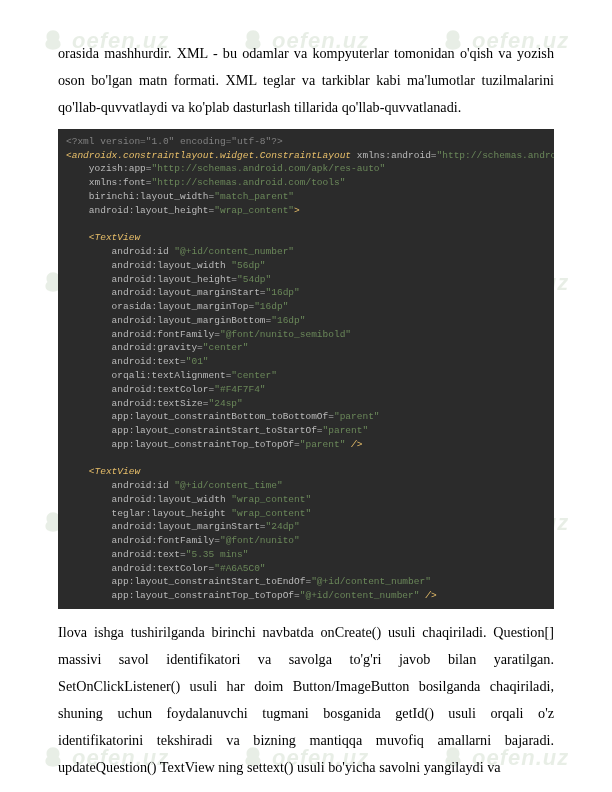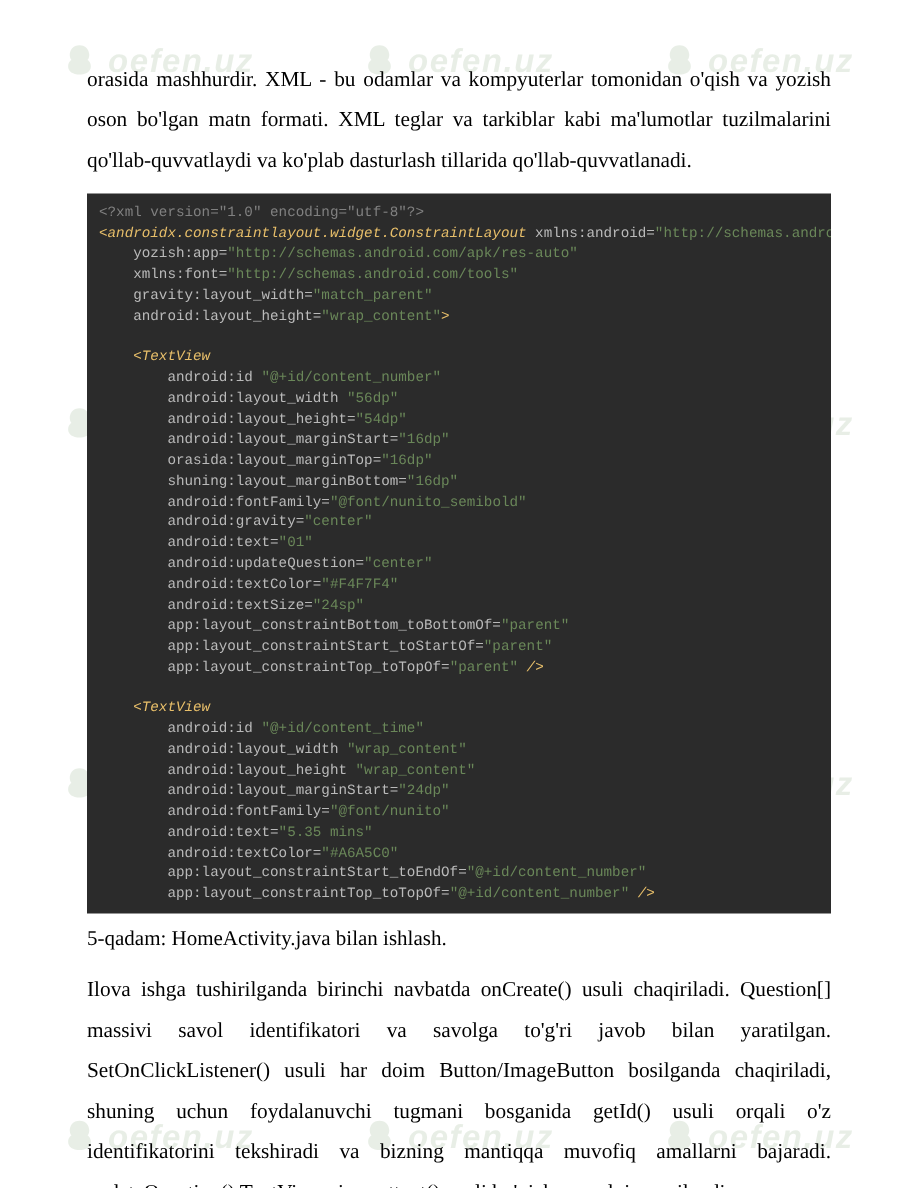--- a/index.html
+++ b/index.html
@@ -147,48 +147,47 @@
 </div>
 
 <div class="content">
 
   <p class="para">orasida mashhurdir. XML - bu odamlar va kompyuterlar tomonidan o'qish va yozish oson bo'lgan matn formati. XML teglar va tarkiblar kabi ma'lumotlar tuzilmalarini qo'llab-quvvatlaydi va ko'plab dasturlash tillarida qo'llab-quvvatlanadi.</p>
 
   <div class="code-block"><span class="xml-decl">&lt;?xml version="1.0" encoding="utf-8"?&gt;</span>
 <span class="tag">&lt;androidx.constraintlayout.widget.ConstraintLayout</span><span class="attr-name"> xmlns:android=</span><span class="attr-val">"http://schemas.android.com/apk/res/android"</span>
 <span class="attr-name">    yozish:app=</span><span class="attr-val">"http://schemas.android.com/apk/res-auto"</span>
 <span class="attr-name">    xmlns:font=</span><span class="attr-val">"http://schemas.android.com/tools"</span>
-<span class="attr-name">    gravity:layout_width=</span><span class="attr-val">"match_parent"</span>
+<span class="attr-name">    birinchi:layout_width=</span><span class="attr-val">"match_parent"</span>
 <span class="attr-name">    android:layout_height=</span><span class="attr-val">"wrap_content"</span><span class="tag">&gt;</span>
 <span></span>
 <span class="tag">    &lt;TextView</span>
 <span class="attr-name">        android:id </span><span class="attr-val">"@+id/content_number"</span>
 <span class="attr-name">        android:layout_width </span><span class="attr-val">"56dp"</span>
 <span class="attr-name">        android:layout_height=</span><span class="attr-val">"54dp"</span>
 <span class="attr-name">        android:layout_marginStart=</span><span class="attr-val">"16dp"</span>
 <span class="attr-name">        orasida:layout_marginTop=</span><span class="attr-val">"16dp"</span>
-<span class="attr-name">        shuning:layout_marginBottom=</span><span class="attr-val">"16dp"</span>
+<span class="attr-name">        android:layout_marginBottom=</span><span class="attr-val">"16dp"</span>
 <span class="attr-name">        android:fontFamily=</span><span class="attr-val">"@font/nunito_semibold"</span>
 <span class="attr-name">        android:gravity=</span><span class="attr-val">"center"</span>
 <span class="attr-name">        android:text=</span><span class="attr-val">"01"</span>
-<span class="attr-name">        android:updateQuestion=</span><span class="attr-val">"center"</span>
+<span class="attr-name">        orqali:textAlignment=</span><span class="attr-val">"center"</span>
 <span class="attr-name">        android:textColor=</span><span class="attr-val">"#F4F7F4"</span>
 <span class="attr-name">        android:textSize=</span><span class="attr-val">"24sp"</span>
 <span class="attr-name">        app:layout_constraintBottom_toBottomOf=</span><span class="attr-val">"parent"</span>
 <span class="attr-name">        app:layout_constraintStart_toStartOf=</span><span class="attr-val">"parent"</span>
 <span class="attr-name">        app:layout_constraintTop_toTopOf=</span><span class="attr-val">"parent"</span><span class="tag"> /&gt;</span>
 <span></span>
 <span class="tag">    &lt;TextView</span>
 <span class="attr-name">        android:id </span><span class="attr-val">"@+id/content_time"</span>
 <span class="attr-name">        android:layout_width </span><span class="attr-val">"wrap_content"</span>
-<span class="attr-name">        android:layout_height </span><span class="attr-val">"wrap_content"</span>
+<span class="attr-name">        teglar:layout_height </span><span class="attr-val">"wrap_content"</span>
 <span class="attr-name">        android:layout_marginStart=</span><span class="attr-val">"24dp"</span>
 <span class="attr-name">        android:fontFamily=</span><span class="attr-val">"@font/nunito"</span>
 <span class="attr-name">        android:text=</span><span class="attr-val">"5.35 mins"</span>
 <span class="attr-name">        android:textColor=</span><span class="attr-val">"#A6A5C0"</span>
 <span class="attr-name">        app:layout_constraintStart_toEndOf=</span><span class="attr-val">"@+id/content_number"</span>
 <span class="attr-name">        app:layout_constraintTop_toTopOf=</span><span class="attr-val">"@+id/content_number"</span><span class="tag"> /&gt;</span></div>
 
-  <p class="step">5-qadam: HomeActivity.java bilan ishlash.</p>
 
   <p class="para2">Ilova ishga tushirilganda birinchi navbatda onCreate() usuli chaqiriladi. Question[] massivi savol identifikatori va savolga to'g'ri javob bilan yaratilgan. SetOnClickListener() usuli har doim Button/ImageButton bosilganda chaqiriladi, shuning uchun foydalanuvchi tugmani bosganida getId() usuli orqali o'z identifikatorini tekshiradi va bizning mantiqqa muvofiq amallarni bajaradi. updateQuestion() TextView ning settext() usuli bo'yicha savolni yangilaydi va</p>
 
 </div>
 
 </body></html>

